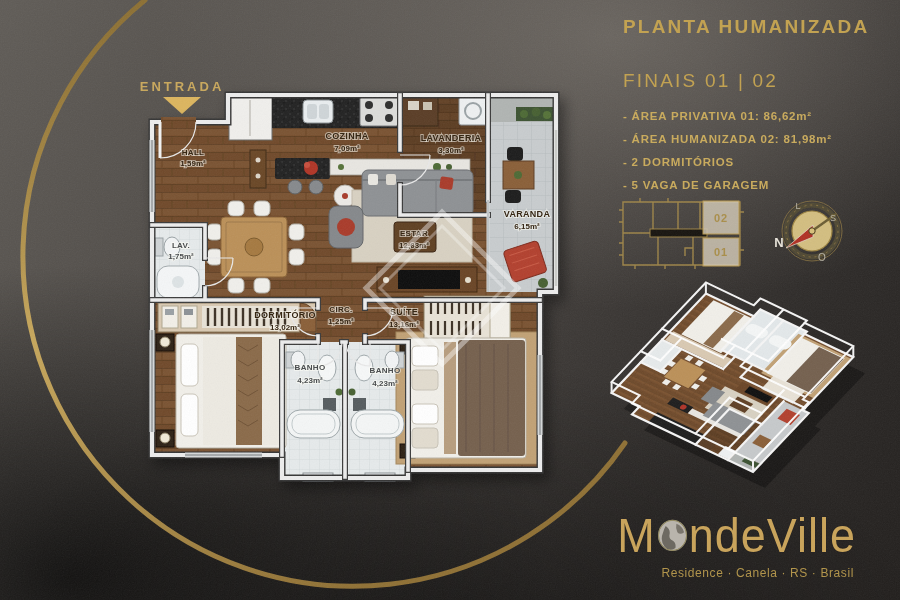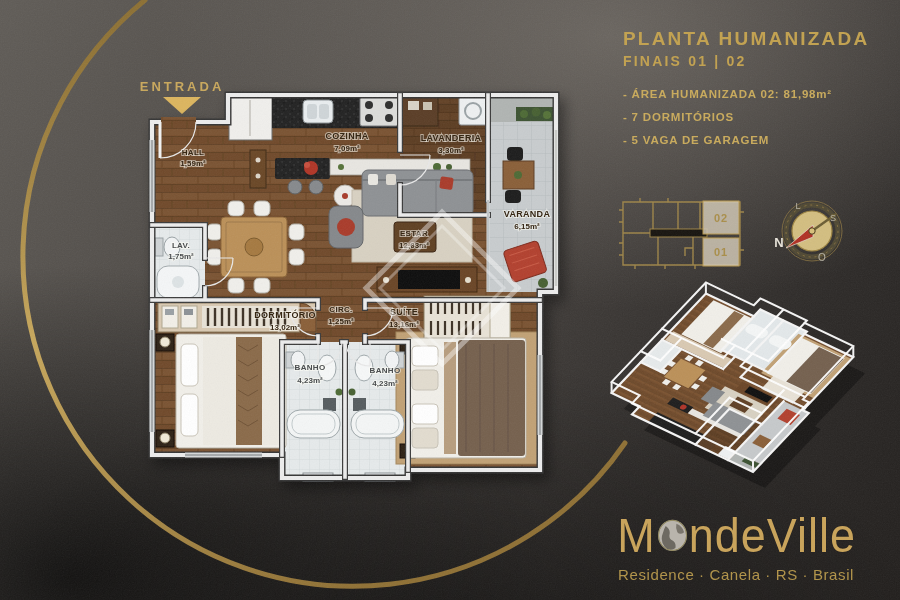--- a/index.html
+++ b/index.html
@@ -12,31 +12,31 @@
       radial-gradient(ellipse 900px 600px at 50% 115%, rgba(0,0,0,.55), rgba(0,0,0,0) 55%),
       linear-gradient(128deg,#605c57 0%,#514d49 28%,#413d3a 55%,#2c2927 78%,#221f1d 100%);
   }
   .noise{position:absolute;inset:0;opacity:.07;pointer-events:none;}
   svg text{font-family:"Liberation Sans",sans-serif;}
   .rname,.rarea{font-weight:bold;fill:#31210f;paint-order:stroke;stroke:rgba(255,255,248,.55);stroke-width:2px;text-anchor:middle;}
   .on-white{fill:#46494b;}
   .rname{font-size:9px;letter-spacing:.3px;}
   .rarea{font-size:8px;}
   .rname.sm{font-size:8px;}
-  .panel{position:absolute;left:623px;top:26px;width:272px;color:#c2a252;}
+  .panel{position:absolute;left:623px;top:14px;width:272px;color:#c2a252;}
   .panel .t1{font-size:19px;font-weight:bold;letter-spacing:2.2px;line-height:1.35;}
-  .panel .t2{font-size:14px;font-weight:bold;letter-spacing:2.2px;line-height:1.35;}
+  .panel .t2{font-size:19px;font-weight:normal;letter-spacing:2.2px;line-height:1.35;margin-top:28px;}
   .bullets{margin-top:17px;}
   .bullets div{font-size:11.5px;font-weight:600;letter-spacing:.8px;color:#c9ab5e;margin-bottom:11px;}
   .logo{position:absolute;right:44px;top:512px;text-align:right;}
   .logo .word{font-size:45px;color:#c9a45c;letter-spacing:1px;white-space:nowrap;
     text-shadow:0 0 1px rgba(0,0,0,.4);transform:scaleY(1.08);transform-origin:bottom right;
     display:flex;align-items:baseline;justify-content:flex-end;}
   .logo .globe{display:inline-block;width:31px;height:31px;margin:0 1px -3px 1px;vertical-align:baseline;}
-  .logo .tagline{font-size:15px;letter-spacing:.6px;color:#b2954c;margin-top:2px;padding-right:2px;}
+  .logo .tagline{font-size:12px;letter-spacing:.6px;color:#b2954c;margin-top:2px;padding-right:2px;}
 </style>
 </head>
 <body>
 
 <div class="stage">
 
   <svg width="900" height="600" style="position:absolute;left:0;top:0">
     <defs>
       <pattern id="planks" width="36" height="16" patternUnits="userSpaceOnUse">
         <rect width="36" height="16" fill="#7a5230"></rect>
@@ -428,22 +428,23 @@
         <feTurbulence type="fractalNoise" baseFrequency="0.85" numOctaves="2"></feTurbulence>
         <feColorMatrix type="saturate" values="0"></feColorMatrix>
       </filter>
     <rect width="900" height="600" filter="url(#nz)"></rect>
   </svg>
 
   <div class="panel">
     <div class="t1">PLANTA HUMANIZADA</div>
     <div class="t2">FINAIS 01 | 02</div>
     <div class="bullets">
+      <div>- ÁREA PRIVATIVA 01: 86,62m²</div>
       <div>- ÁREA HUMANIZADA 02: 81,98m²</div>
-      <div>- 7 DORMITÓRIOS</div>
+      <div>- 2 DORMITÓRIOS</div>
       <div>- 5 VAGA DE GARAGEM</div>
     </div>
   </div>
 
   <div class="logo">
     <div class="word">
       <span>M</span>
         <svg class="globe" viewBox="0 0 32 32">
         <circle cx="16" cy="16" r="14.5" fill="#b9b4ac" stroke="#8f8a80" stroke-width="1"></circle>
         <path d="M9,7 q5,3 4,8 q-1,4 3,6 q4,2 3,7 q-6,4 -11,-1 q-5,-6 -2,-13 q1,-4 3,-7 Z" fill="#6e6a62"></path>

